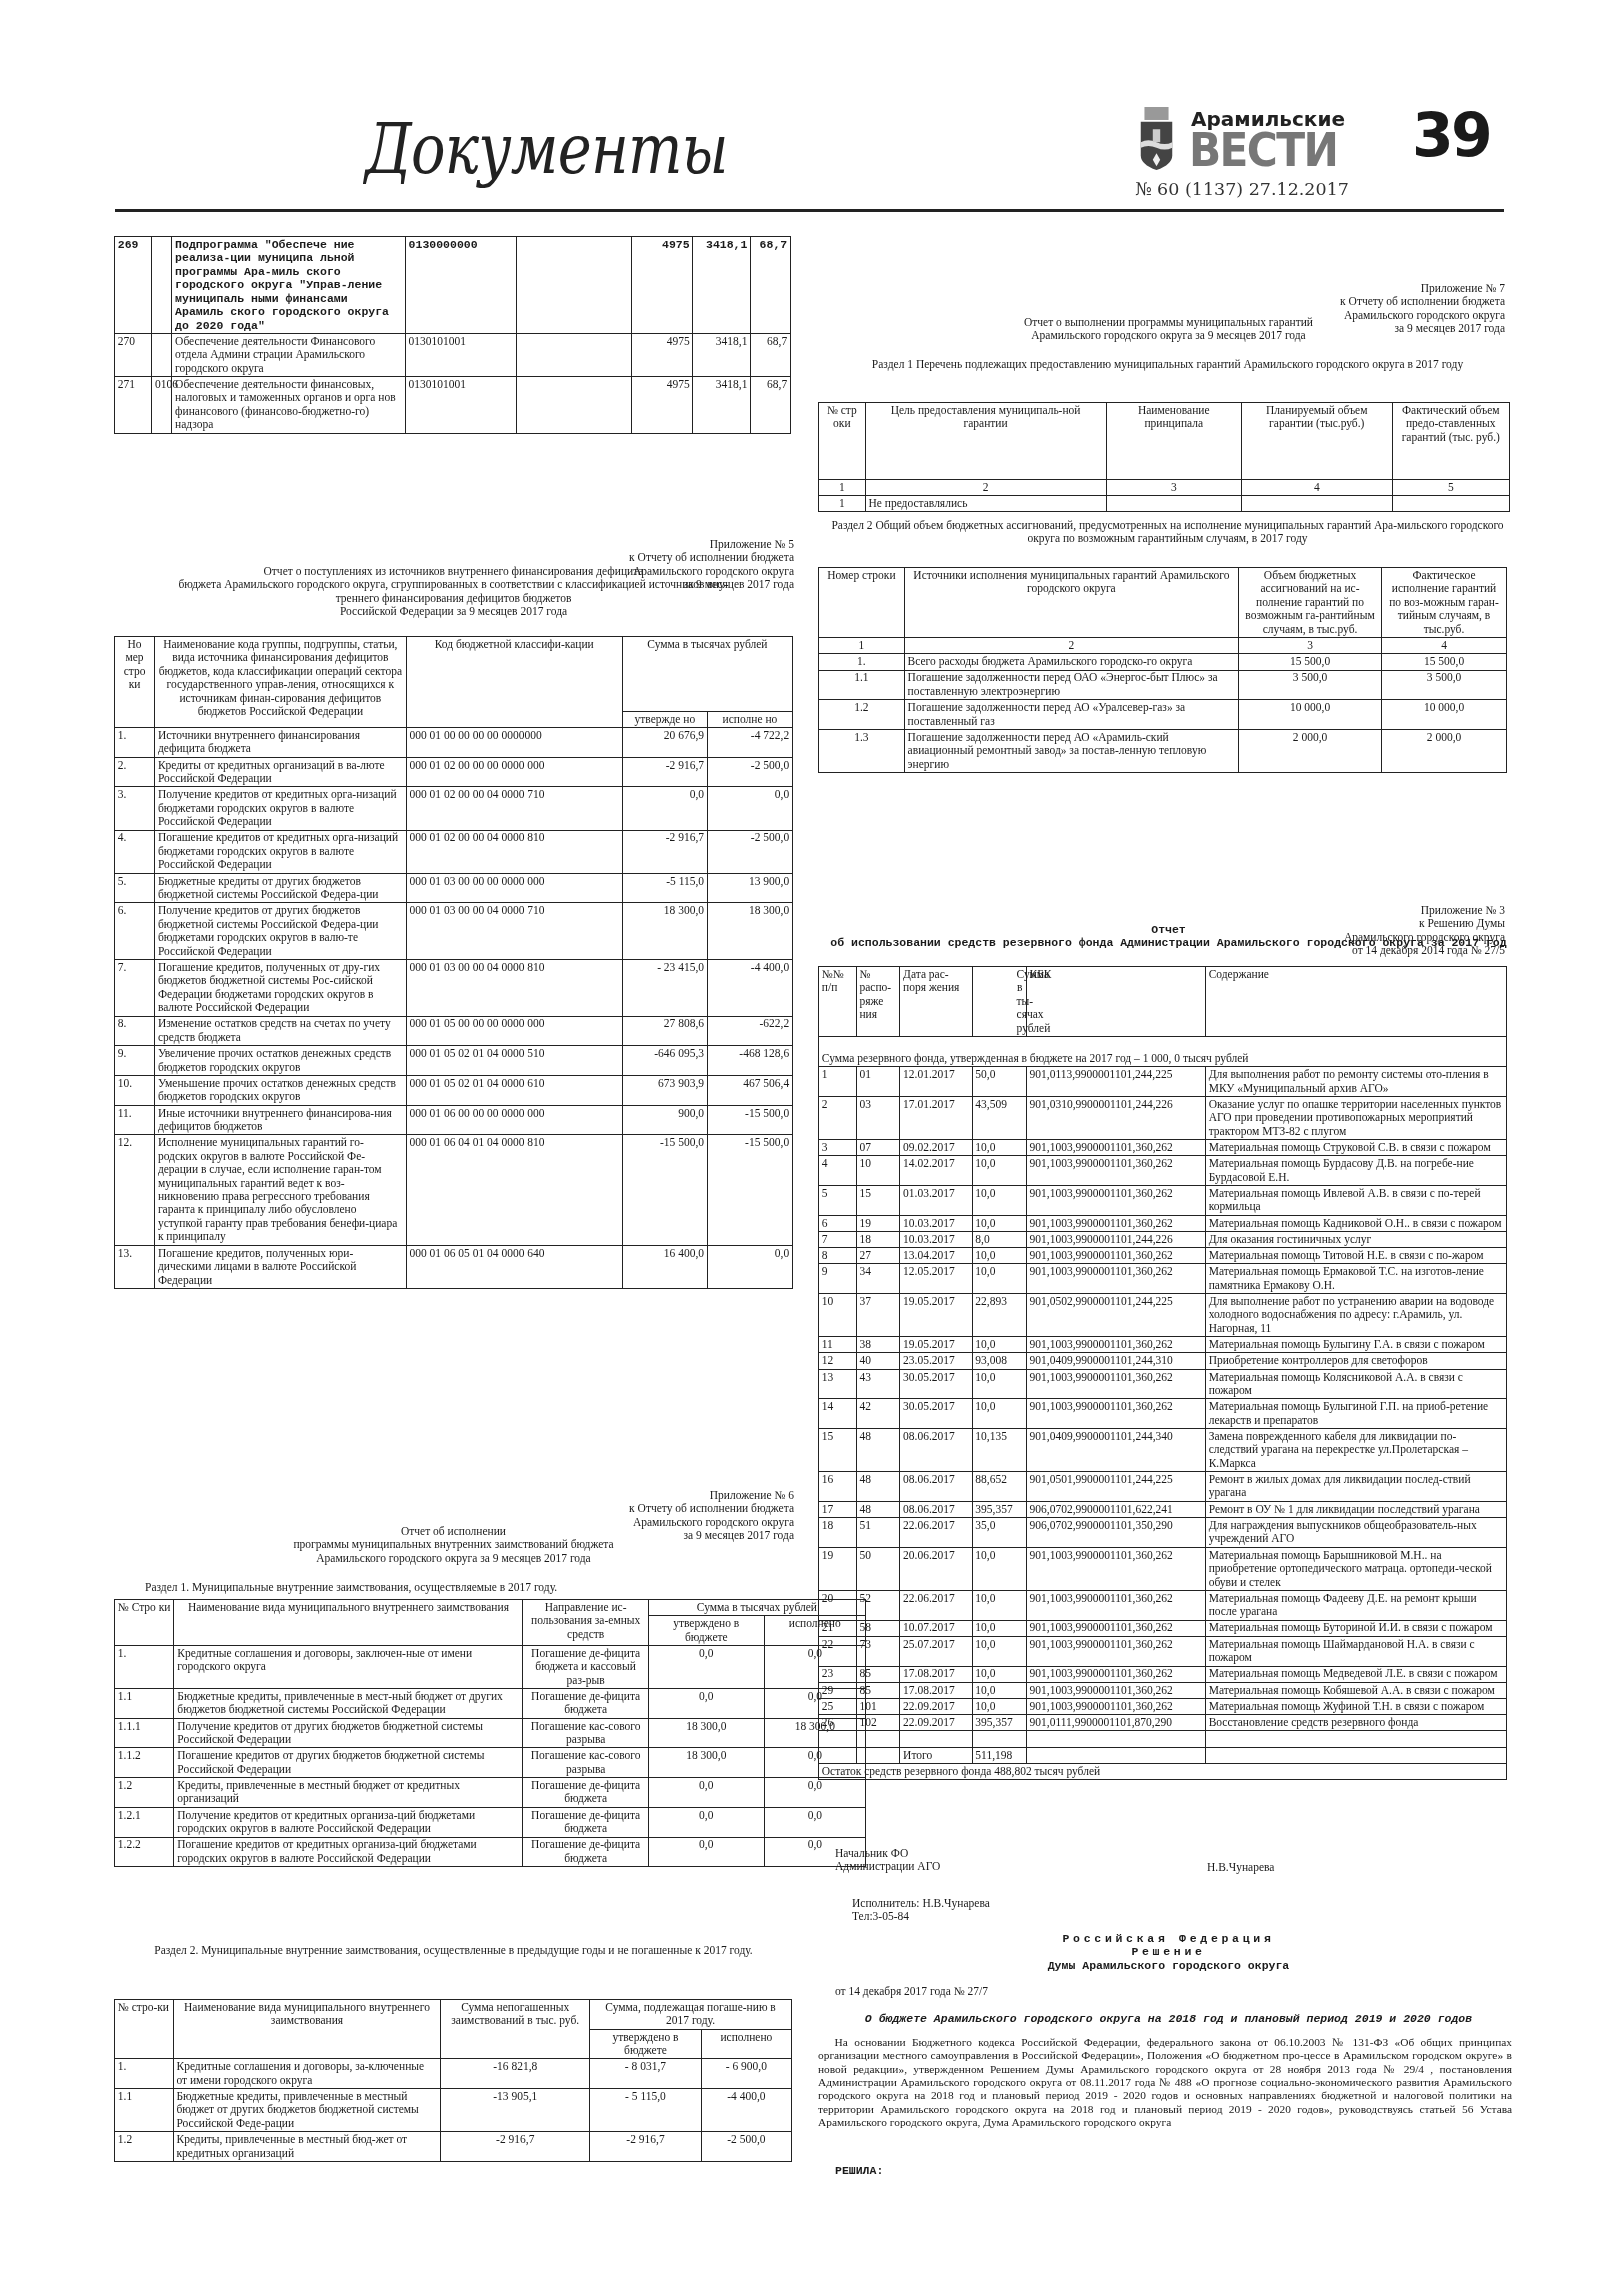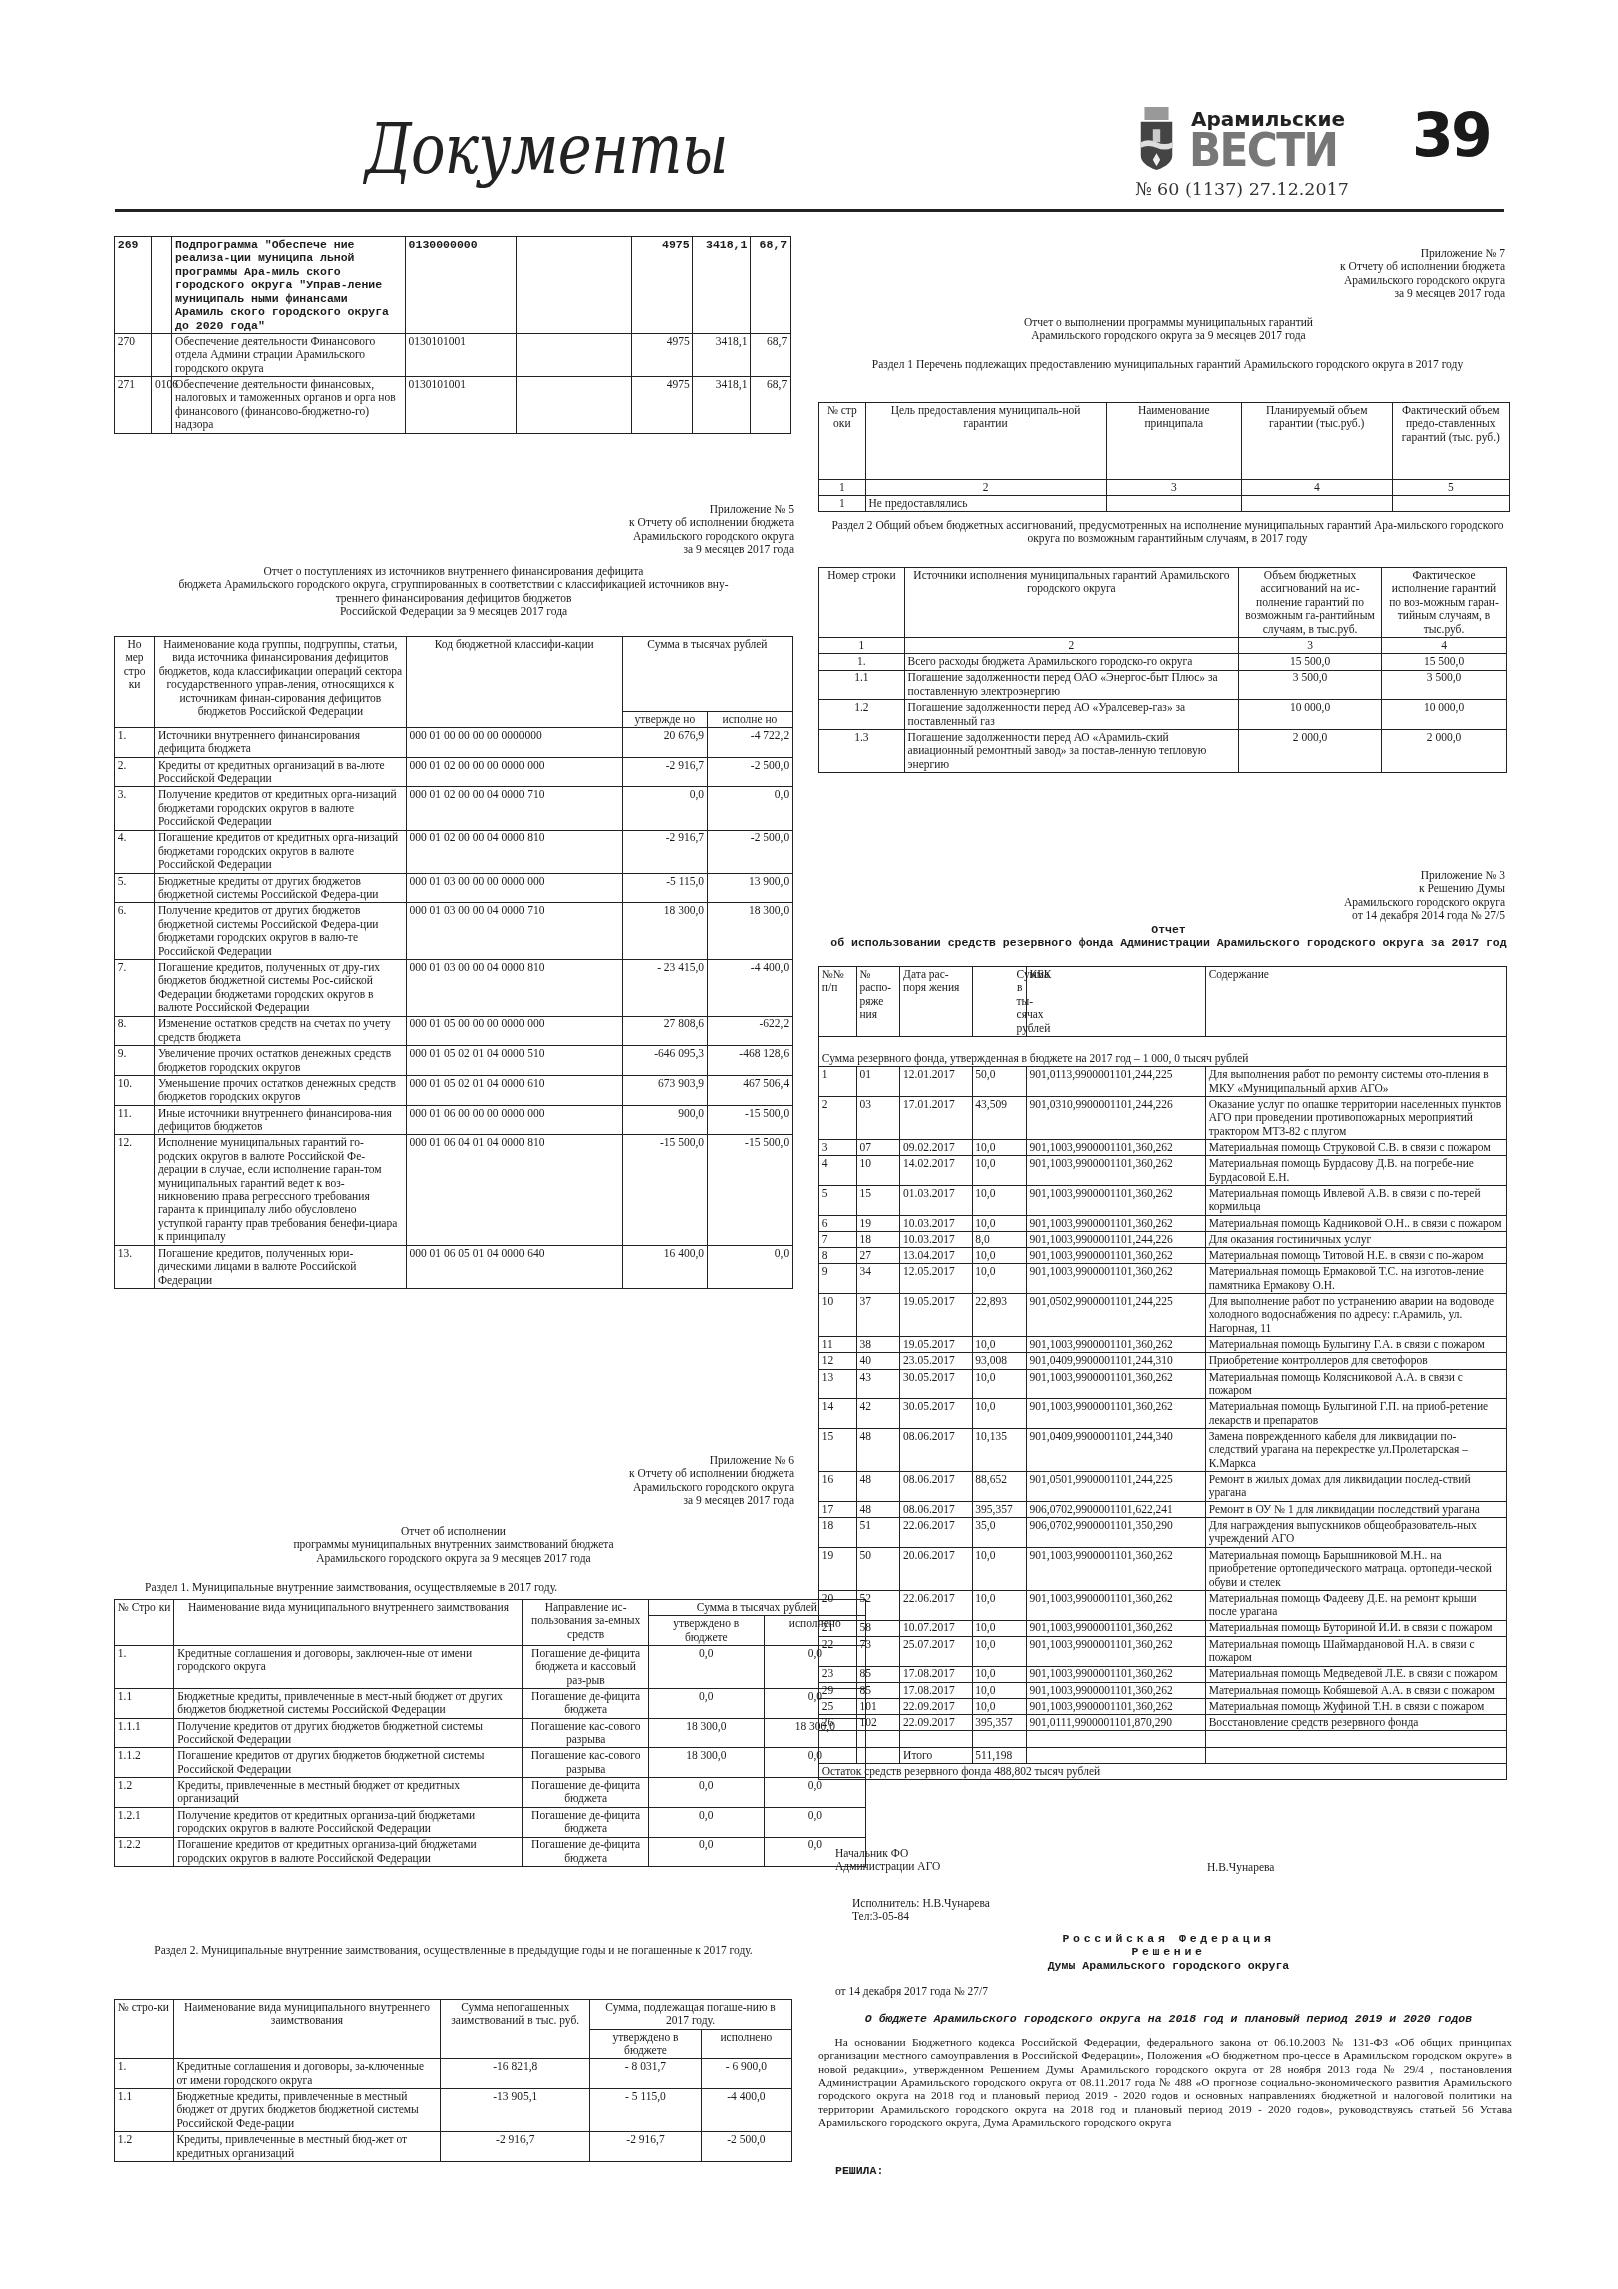--- a/index.html
+++ b/index.html
@@ -14,21 +14,21 @@
   .logo-small { left:1191px; top:108px; font-family:"DejaVu Sans", sans-serif; font-size:20px; font-weight:bold; color:#222; }
   .logo-big { left:1189px; top:124px; font-family:"DejaVu Sans", sans-serif; font-size:46px; font-weight:bold; color:#777;
               letter-spacing:-1.8px; transform:scaleX(0.92); transform-origin:left top; }
   .page-num { left:1412px; top:100px; font-family:"DejaVu Sans", sans-serif; font-size:60px; font-weight:bold; color:#1a1a1a; letter-spacing:-2.8px; }
   .issue { left:1135px; top:179px; font-family:"DejaVu Serif", serif; font-size:17.5px; color:#333; }
 
   table.t { border-collapse:collapse; position:absolute; table-layout:fixed; }
   table.t td, table.t th { border:1.4px solid #222; padding:0.9px 2.8px; vertical-align:top; font-weight:normal; font-size:11.5px; }
   table.t.thick td, table.t.thick th { border-width:1.8px; }
   .c { text-align:center; } .r { text-align:right; } .b { font-weight:bold !important;font-family:Liberation Mono, monospace; }
-  .note { text-align:right; font-size:11.5px; }
+  .note { text-align:right; font-size:11.5px;margin-top:35px; }
   .center { text-align:center; }
   .sp { letter-spacing:3.7px; }
 </style>
 </head>
 <body>
 
 <div class="abs hdr-title">Документы</div>
 <svg class="abs logo-crest" viewBox="0 0 42 68">
   <rect x="8" y="0" width="26" height="14" fill="#999"></rect>
   <path d="M4 16 H38 V52 Q38 62 21 68 Q4 62 4 52 Z" fill="#444"></path>

